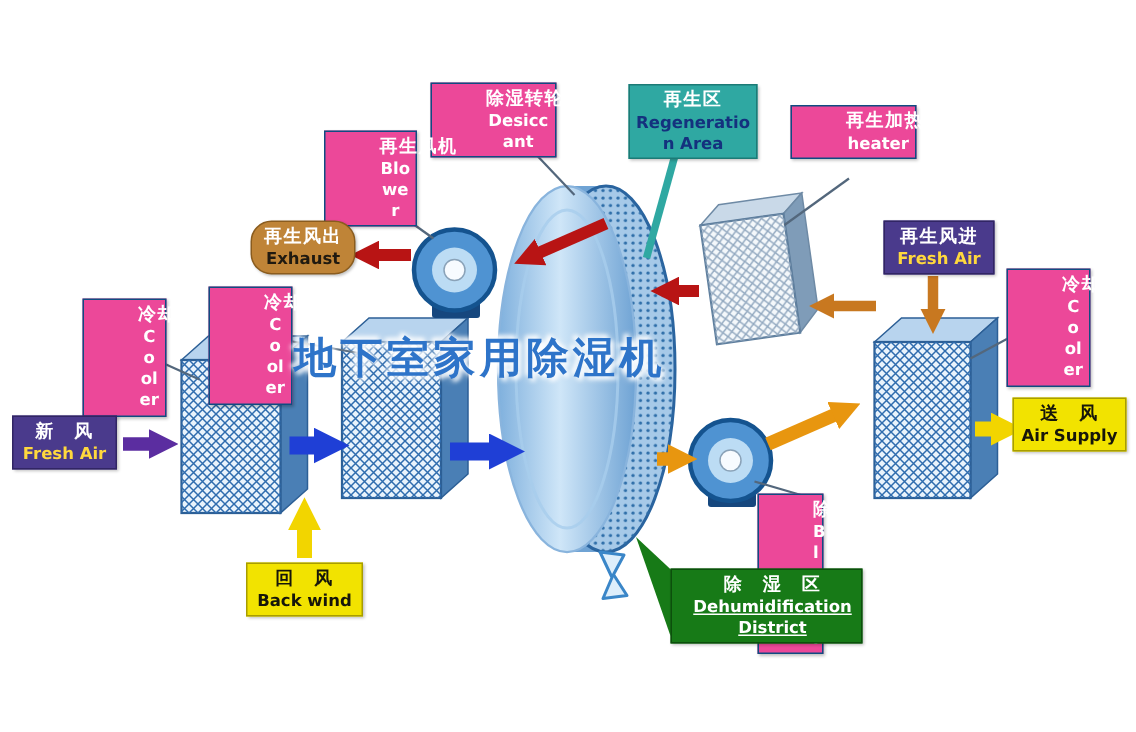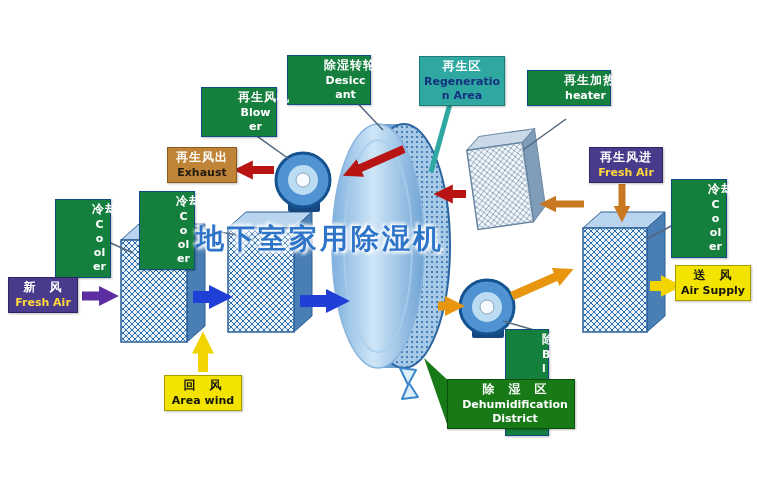--- a/index.html
+++ b/index.html
@@ -4,32 +4,32 @@
 <style>
   html,body{margin:0;padding:0;background:#fff;}
   .canvas{position:relative;width:757px;height:488px;background:#ffffff;overflow:hidden;
           font-family:"DejaVu Sans",sans-serif;}
   .gfx{position:absolute;left:0;top:0;z-index:1;}
   .lbl{position:absolute;z-index:4;font-weight:bold;text-align:center;border:1px solid;
        padding:2px 3px;box-sizing:border-box;line-height:1.3;
        box-shadow:1px 1px 2px rgba(0,0,0,0.25);}
   .lbl .zh{font-size:12px;letter-spacing:1px;white-space:nowrap;}
   .lbl .en{font-size:11px;overflow-wrap:anywhere;}
-  .blue{background:#15803d;border-color:#0f4c82;color:#fff;padding-left:36px;}
+  .blue{background:#ec4899;border-color:#0f4c82;color:#fff;padding-left:36px;}
   .blue .en{color:#ffffff;}
   .teal{background:#2fa8a2;border-color:#1c7b76;color:#fff;}
   .teal .en{color:#14317e;}
-  .orangeL{background:#bf8437;border-color:#8a5c1e;color:#fff;}
+  .orangeL{background:#bf8437;border-color:#8a5c1e;color:#fff;border-radius:14px;}
   .orangeL .en{color:#201a10;text-align:center;}
   .purpleL{background:#4a3a8c;border-color:#312564;color:#fff;}
   .purpleL .en{color:#ffd83d;}
   .yellowL{background:#f2e300;border-color:#a89d00;color:#16160a;}
   .yellowL .en{color:#16160a;}
   .greenL{background:#177a17;border-color:#0c4f0c;color:#fff;padding-left:11px;}
-  .greenL .en{color:#ffffff;}
+  .greenL .en{color:#ffffff;text-decoration:underline;}
   .watermark{position:absolute;z-index:6;left:196px;top:220px;width:372px;
              font-size:28px;font-weight:bold;letter-spacing:3px;color:#2e74c9;
              text-shadow:2px 2px 3px rgba(255,255,255,.95),-2px -2px 3px rgba(255,255,255,.95),0 0 6px #ffffff;
              white-space:nowrap;pointer-events:none;}
 </style>
 </head>
 <body>
 
 <div class="canvas">
 
@@ -153,21 +153,21 @@
   <div class="lbl blue" style="left:287px;top:55px;width:84px">
     <div class="zh">除湿转轮</div>
     <div class="en">Desiccant</div>
   </div>
 
   <div class="lbl teal" style="left:419px;top:56px;width:86px">
     <div class="zh">再生区</div>
     <div class="en">Regeneration Area</div>
   </div>
 
-  <div class="lbl blue" style="left:201px;top:87px;width:76px">
+  <div class="lbl blue" style="left:216px;top:87px;width:62px">
     <div class="zh">再生风机</div>
     <div class="en">Blower</div>
   </div>
 
   <div class="lbl blue" style="left:527px;top:70px;width:84px">
     <div class="zh">再生加热器</div>
     <div class="en">heater</div>
   </div>
 
   <div class="lbl orangeL" style="left:167px;top:147px;width:70px">
@@ -195,21 +195,21 @@
     <div class="en">Cooler</div>
   </div>
 
   <div class="lbl purpleL" style="left:8px;top:277px;width:70px">
     <div class="zh">新　风</div>
     <div class="en">Fresh Air</div>
   </div>
 
   <div class="lbl yellowL" style="left:164px;top:375px;width:78px">
     <div class="zh">回　风</div>
-    <div class="en">Area wind</div>
+    <div class="en">Back wind</div>
   </div>
 
   <div class="lbl yellowL" style="left:675px;top:265px;width:76px">
     <div class="zh">送　风</div>
     <div class="en">Air Supply</div>
   </div>
 
   <div class="lbl blue" style="left:505px;top:329px;width:44px">
     <div class="zh">除湿风机</div>
     <div class="en">Blower</div>

